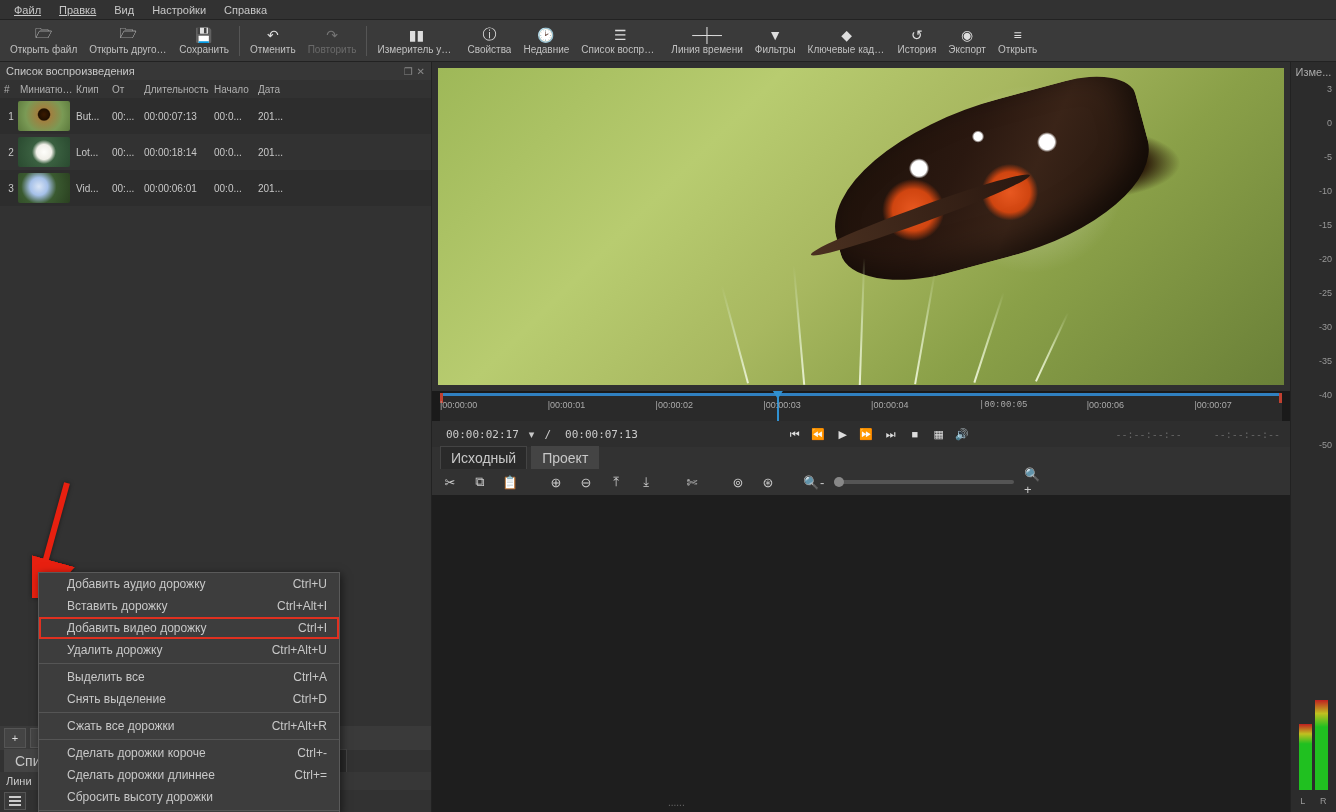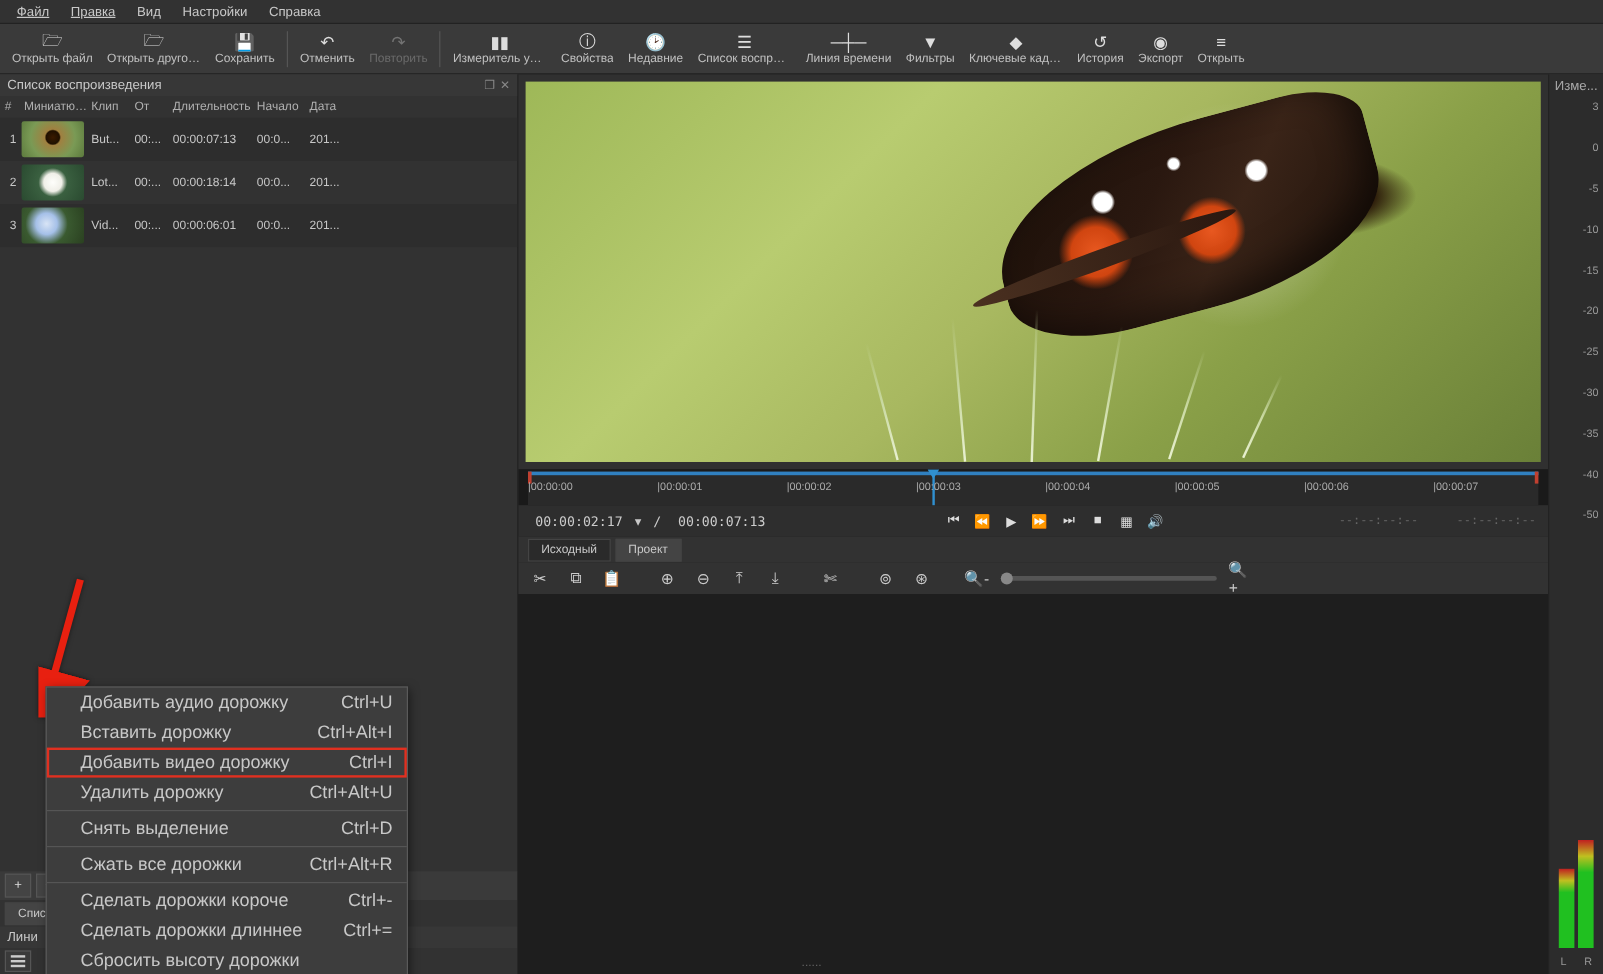--- a/index.html
+++ b/index.html
@@ -24,21 +24,21 @@
 .plrow .rn { text-align:center; }
 .plrow .th { width:52px; height:30px; border-radius:2px; }
 .plrow span { overflow:hidden; white-space:nowrap; text-overflow:ellipsis; padding-left:2px;}
 .th1 { background:radial-gradient(circle at 50% 45%,#3a1a00 0,#201000 18%,#a08040 22%,#7a9a55 60%,#5c7a3d 100%);}
 .th2 { background:radial-gradient(circle at 50% 50%,#fefefb 0,#f0efe8 25%,#3a6040 40%,#2a4a30 100%);}
 .th3 { background:radial-gradient(circle at 40% 45%,#d8e4f5 0,#a5c0e8 25%,#3a5a30 50%,#2a4020 100%);}
 .leftfill { flex:1; }
 .lefttools { height:24px; display:flex; align-items:center; gap:4px; padding:0 4px; background:#3a3a3a;}
 .sqbtn { width:22px; height:20px; background:#444; border:1px solid #555; display:flex; align-items:center; justify-content:center; font-size:11px; color:#ddd; cursor:pointer;}
 .tabsrow { height:22px; display:flex; align-items:center; gap:2px; padding:2px 4px; background:#323232;}
-.tab { padding:3px 10px; font-size:10px; background:#2a2a2a; border:1px solid #444; cursor:pointer;}
+.tab { padding:3px 10px; font-size:14px; background:#2a2a2a; border:1px solid #444; cursor:pointer;}
 .tab.active { background:#444; }
 .linihdr { height:18px; background:#373737; padding-left:6px; display:flex; align-items:center; font-size:11px;}
 .tltoolbar { height:22px; display:flex; align-items:center; padding:0 4px; gap:8px; background:#323232;}
 .burger { width:22px; height:18px; background:#3a3a3a; border:1px solid #555; display:flex; flex-direction:column; justify-content:center; align-items:center; gap:2px; cursor:pointer;}
 .burger span { width:12px; height:2px; background:#ccc;}
 .centercol { display:flex; flex-direction:column; background:#1a1a1a; }
 .preview { flex:1; background:#303030; display:flex; align-items:center; justify-content:center; position:relative; padding:6px;}
 .previewimg { width:100%; height:100%; background:
   radial-gradient(circle at 70% 35%, rgba(255,255,255,.4) 0, transparent 15%),
   radial-gradient(ellipse at 75% 30%, #4a2810 0, #2a1808 8%, transparent 12%),
@@ -76,21 +76,21 @@
 .zoomslider::before{content:"";position:absolute;left:0;top:-3px;width:10px;height:10px;background:#888;border-radius:50%;}
 .tl-canvas { flex:1; background:#1e1e1e; }
 .rcol { background:#2c2c2c; display:flex; flex-direction:column; border-left:1px solid #222;}
 .rcol .rhdr { font-size:11px; padding:4px 2px; text-align:center; color:#aaa; overflow:hidden;}
 .meter { flex:1; position:relative; margin:2px;}
 .meter .mt { position:absolute; right:2px; font-size:9px; color:#999; text-align:right; width:100%;}
 .meter .bars { position:absolute; bottom:20px; left:6px; right:6px; height:120px; display:flex; gap:3px; align-items:flex-end;}
 .meter .bar { flex:1; background:linear-gradient(to top,#20c020,#20c020 70%,#c0c020 85%,#c02020 100%); }
 .meter .lr { position:absolute; bottom:4px; left:0; right:0; display:flex; justify-content:space-around; font-size:9px; color:#999;}
 .ctxmenu { position:absolute; left:38px; top:572px; width:302px; background:#3d3d3d; border:1px solid #5a5a5a; box-shadow:2px 2px 8px rgba(0,0,0,.5); z-index:100;}
-.ctxmenu .mi { display:flex; justify-content:space-between; padding:4px 12px 4px 28px; font-size:15px; cursor:pointer; position:relative;}
+.ctxmenu .mi { display:flex; justify-content:space-between; padding:4px 12px 4px 28px; font-size:12px; cursor:pointer; position:relative;}
 .ctxmenu .mi.hl { outline:2px solid #e03020; outline-offset:-2px;}
 .ctxmenu hr { border:none; border-top:1px solid #555; margin:2px 0;}
 .arrow { position:absolute; left:32px; top:478px; z-index:50; }
 .arrow svg { filter:drop-shadow(0 0 2px rgba(0,0,0,.5));}
 .dots { position:absolute; left:50%; bottom:4px; color:#666; font-size:10px;}
 .rightdash { font-family:monospace; font-size:10px; color:#666;}
 </style>
 </head>
 <body>
 
@@ -263,21 +263,21 @@
     <div class="ruler">
       <div class="startmark"></div>
       <div class="playhead"></div>
       <div class="endmark"></div>
       <div id="ticks">
           <div class="tick" style="left: 0%;">|00:00:00</div>
           <div class="tick" style="left: 12.8%;">|00:00:01</div>
           <div class="tick" style="left: 25.6%; text-align: right;">|00:00:02</div>
           <div class="tick" style="left: 38.4%;">|00:00:03</div>
           <div class="tick" style="left: 51.2%;">|00:00:04</div>
-          <div class="tick" style="left: 64%;">|00:00:05</div>
+          <div class="tick" style="left: 64%; font-family: Liberation Mono, monospace;">|00:00:05</div>
           <div class="tick" style="left: 76.8%;">|00:00:06</div>
           <div class="tick" style="left: 89.6%;">|00:00:07</div>
         </div>
     </div>
     <div class="transport">
       <span class="tc">00:00:02:17</span>
       <span>▾</span>
       <span class="tc">/</span>
       <span class="tc">00:00:07:13</span>
       <div class="grow"></div>
@@ -330,21 +330,21 @@
           <div class="mt" style="top: 0px;">3</div>
           <div class="mt" style="top: 34px;">0</div>
           <div class="mt" style="top: 68px;">-5</div>
           <div class="mt" style="top: 102px;">-10</div>
           <div class="mt" style="top: 136px;">-15</div>
           <div class="mt" style="top: 170px;">-20</div>
           <div class="mt" style="top: 204px;">-25</div>
           <div class="mt" style="top: 238px;">-30</div>
           <div class="mt" style="top: 272px;">-35</div>
           <div class="mt" style="top: 306px;">-40</div>
-          <div class="mt" style="top: 340px;">-50</div>
+          <div class="mt" style="top: 356px;">-50</div>
         </div>
       <div class="bars">
           <div class="bar" style="height:55%"></div>
           <div class="bar" style="height:75%"></div>
         </div>
       <div class="lr">
           <span>L</span>
           <span>R</span>
         </div>
     </div>
@@ -374,20 +374,24 @@
     <div class="mi hl">
       <span>Добавить видео дорожку</span>
       <span>Ctrl+I</span>
     </div>
     <div class="mi">
       <span>Удалить дорожку</span>
       <span>Ctrl+Alt+U</span>
     </div>
     <hr>
     <div class="mi">
+      <span>Выделить все</span>
+      <span>Ctrl+A</span>
+    </div>
+    <div class="mi">
       <span>Снять выделение</span>
       <span>Ctrl+D</span>
     </div>
     <hr>
     <div class="mi">
       <span>Сжать все дорожки</span>
       <span>Ctrl+Alt+R</span>
     </div>
     <hr>
     <div class="mi">

